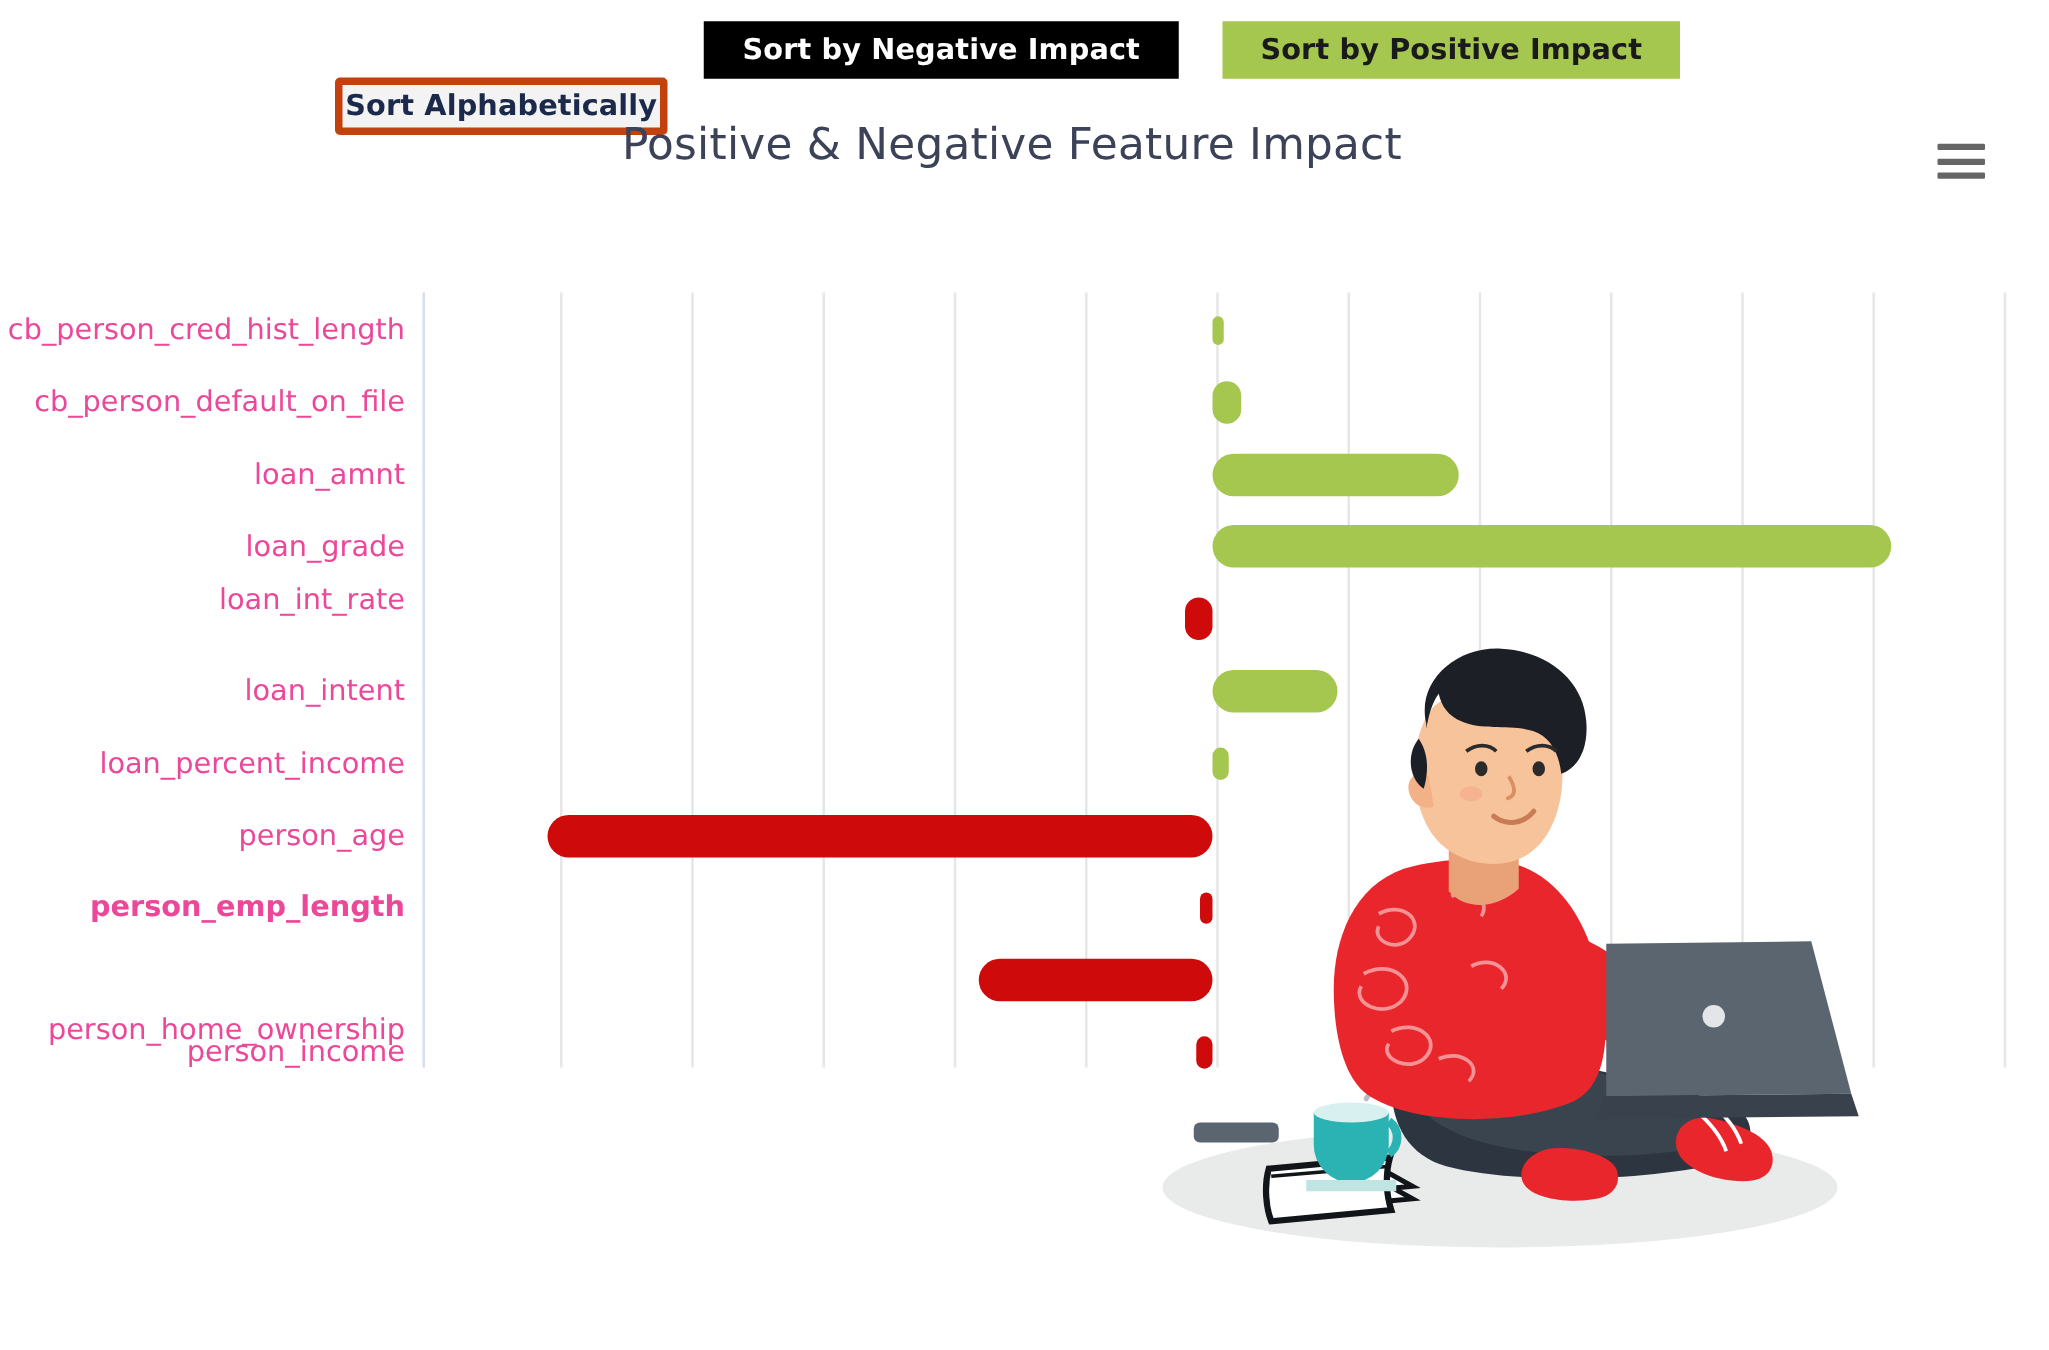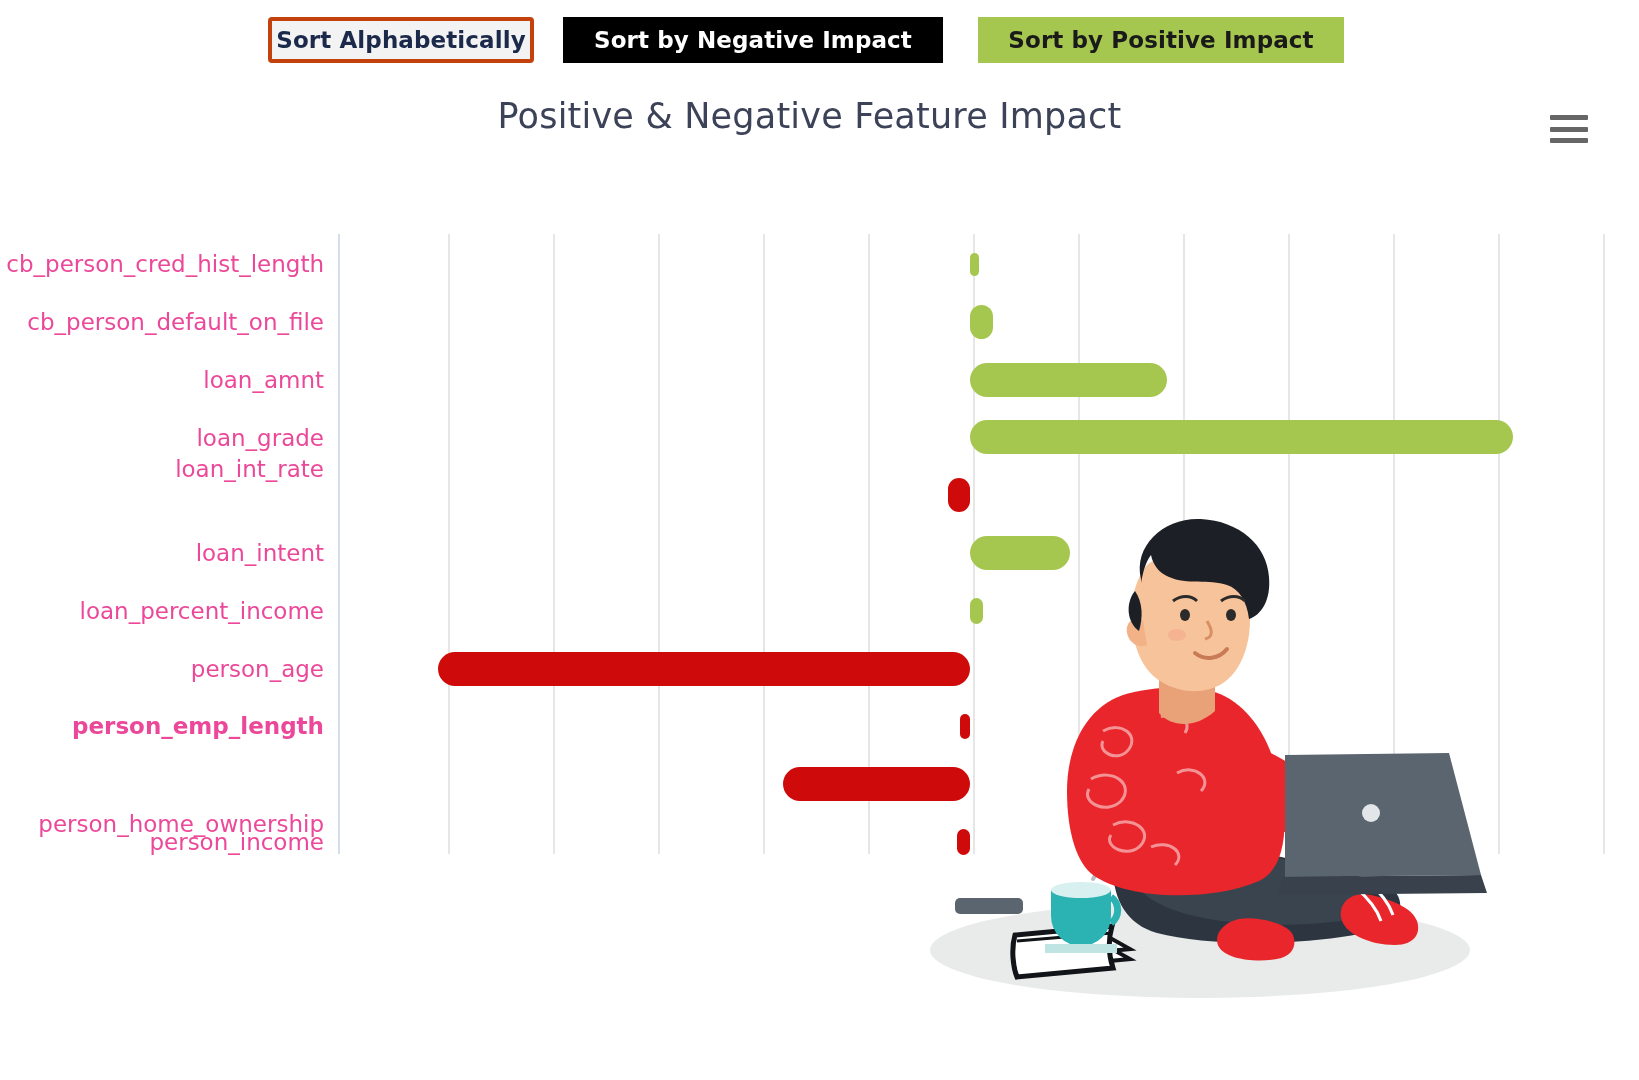--- a/index.html
+++ b/index.html
@@ -33,23 +33,24 @@
     font-weight: 600;
     letter-spacing: .1px;
     box-sizing: border-box;
     cursor: pointer;
     user-select: none;
   }
   #btn-alpha {
     left: 268px;
     width: 266px;
     background: #f3f3f3;
-    border: 4px solid #c2410c;
+    border: 6px solid #c2410c;
     border-radius: 4px;
     color: #1b2a4a;
+    margin-top: 45px;
   }
   #btn-neg {
     left: 563px;
     width: 380px;
     background: #000000;
     color: #ffffff;
     border: none;
   }
   #btn-pos {
     left: 978px;
@@ -175,21 +176,21 @@
       <div class="gridline" style="left: 1288px;"></div>
       <div class="gridline" style="left: 1393px;"></div>
       <div class="gridline" style="left: 1498px;"></div>
       <div class="gridline" style="left: 1603px;"></div>
     </div>
   <div id="ylabels">
       <div class="ylabel" style="top: 264px;">cb_person_cred_hist_length</div>
       <div class="ylabel" style="top: 321.8px;">cb_person_default_on_file</div>
       <div class="ylabel" style="top: 379.6px;">loan_amnt</div>
       <div class="ylabel" style="top: 438px;">loan_grade</div>
-      <div class="ylabel" style="top: 469px;">loan_int_rate</div>
+      <div class="ylabel" style="top: 480px;">loan_int_rate</div>
       <div class="ylabel" style="top: 553px;">loan_intent</div>
       <div class="ylabel" style="top: 610.8px;">loan_percent_income</div>
       <div class="ylabel" style="top: 668.6px;">person_age</div>
       <div class="ylabel" style="top: 726.4px; font-weight: bold;">person_emp_length</div>
       <div class="ylabel" style="top: 784.2px; margin-top: 40px;">person_home_ownership</div>
       <div class="ylabel" style="top: 842px;">person_income</div>
     </div>
   <div id="bars">
       <div class="bar pos" title="cb_person_cred_hist_length: 0.05" style="width: 9px; height: 23px; top: 252.5px; left: 970px; border-radius: 11.5px;"></div>
       <div class="bar pos" title="cb_person_default_on_file: 0.22" style="width: 23.1px; height: 34px; top: 304.8px; left: 970px; border-radius: 17px;"></div>

